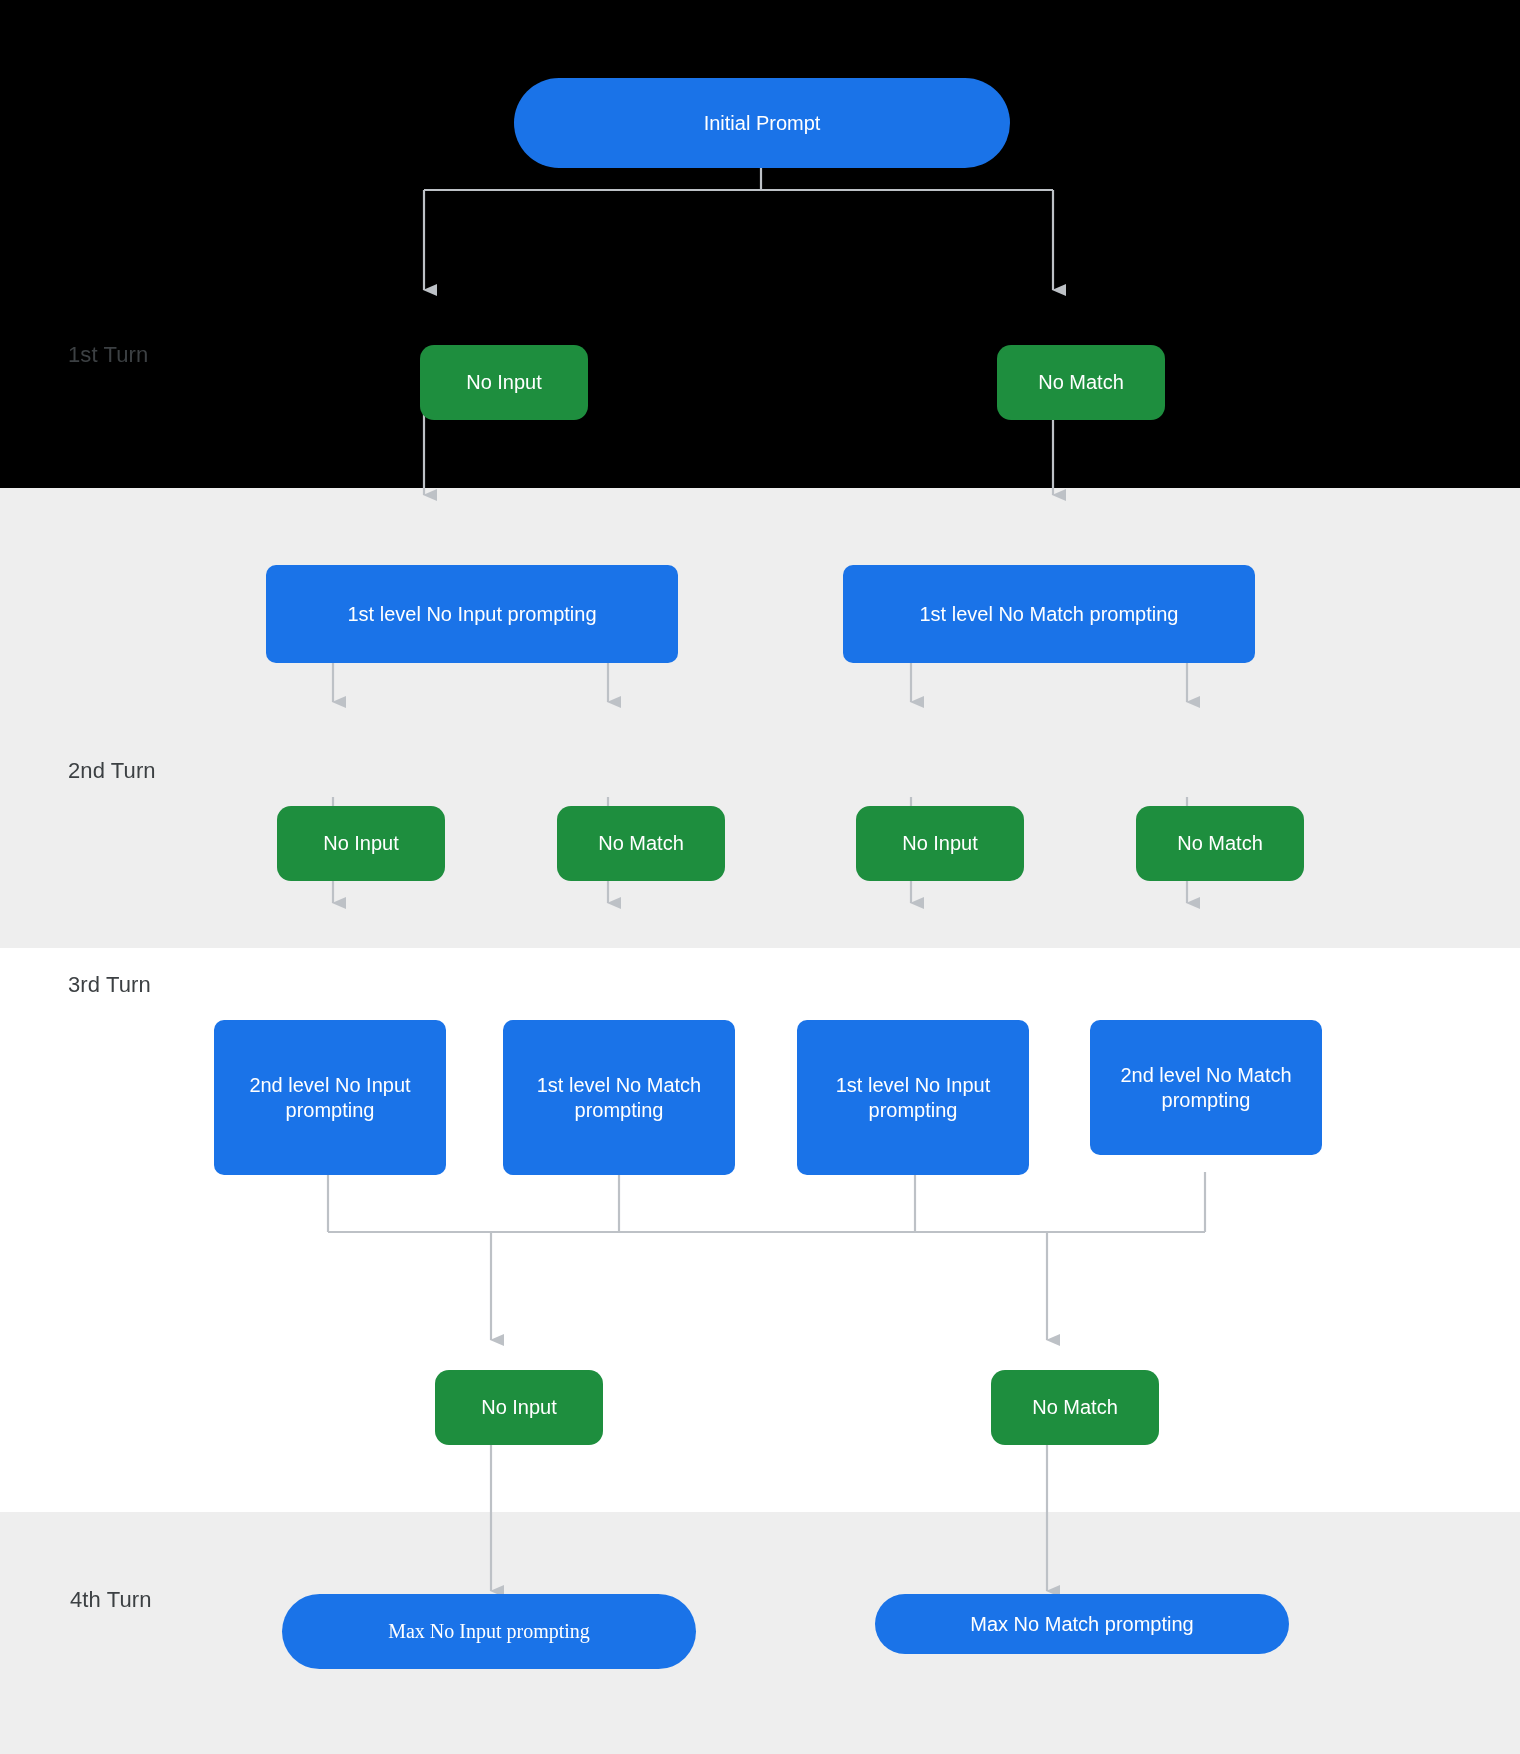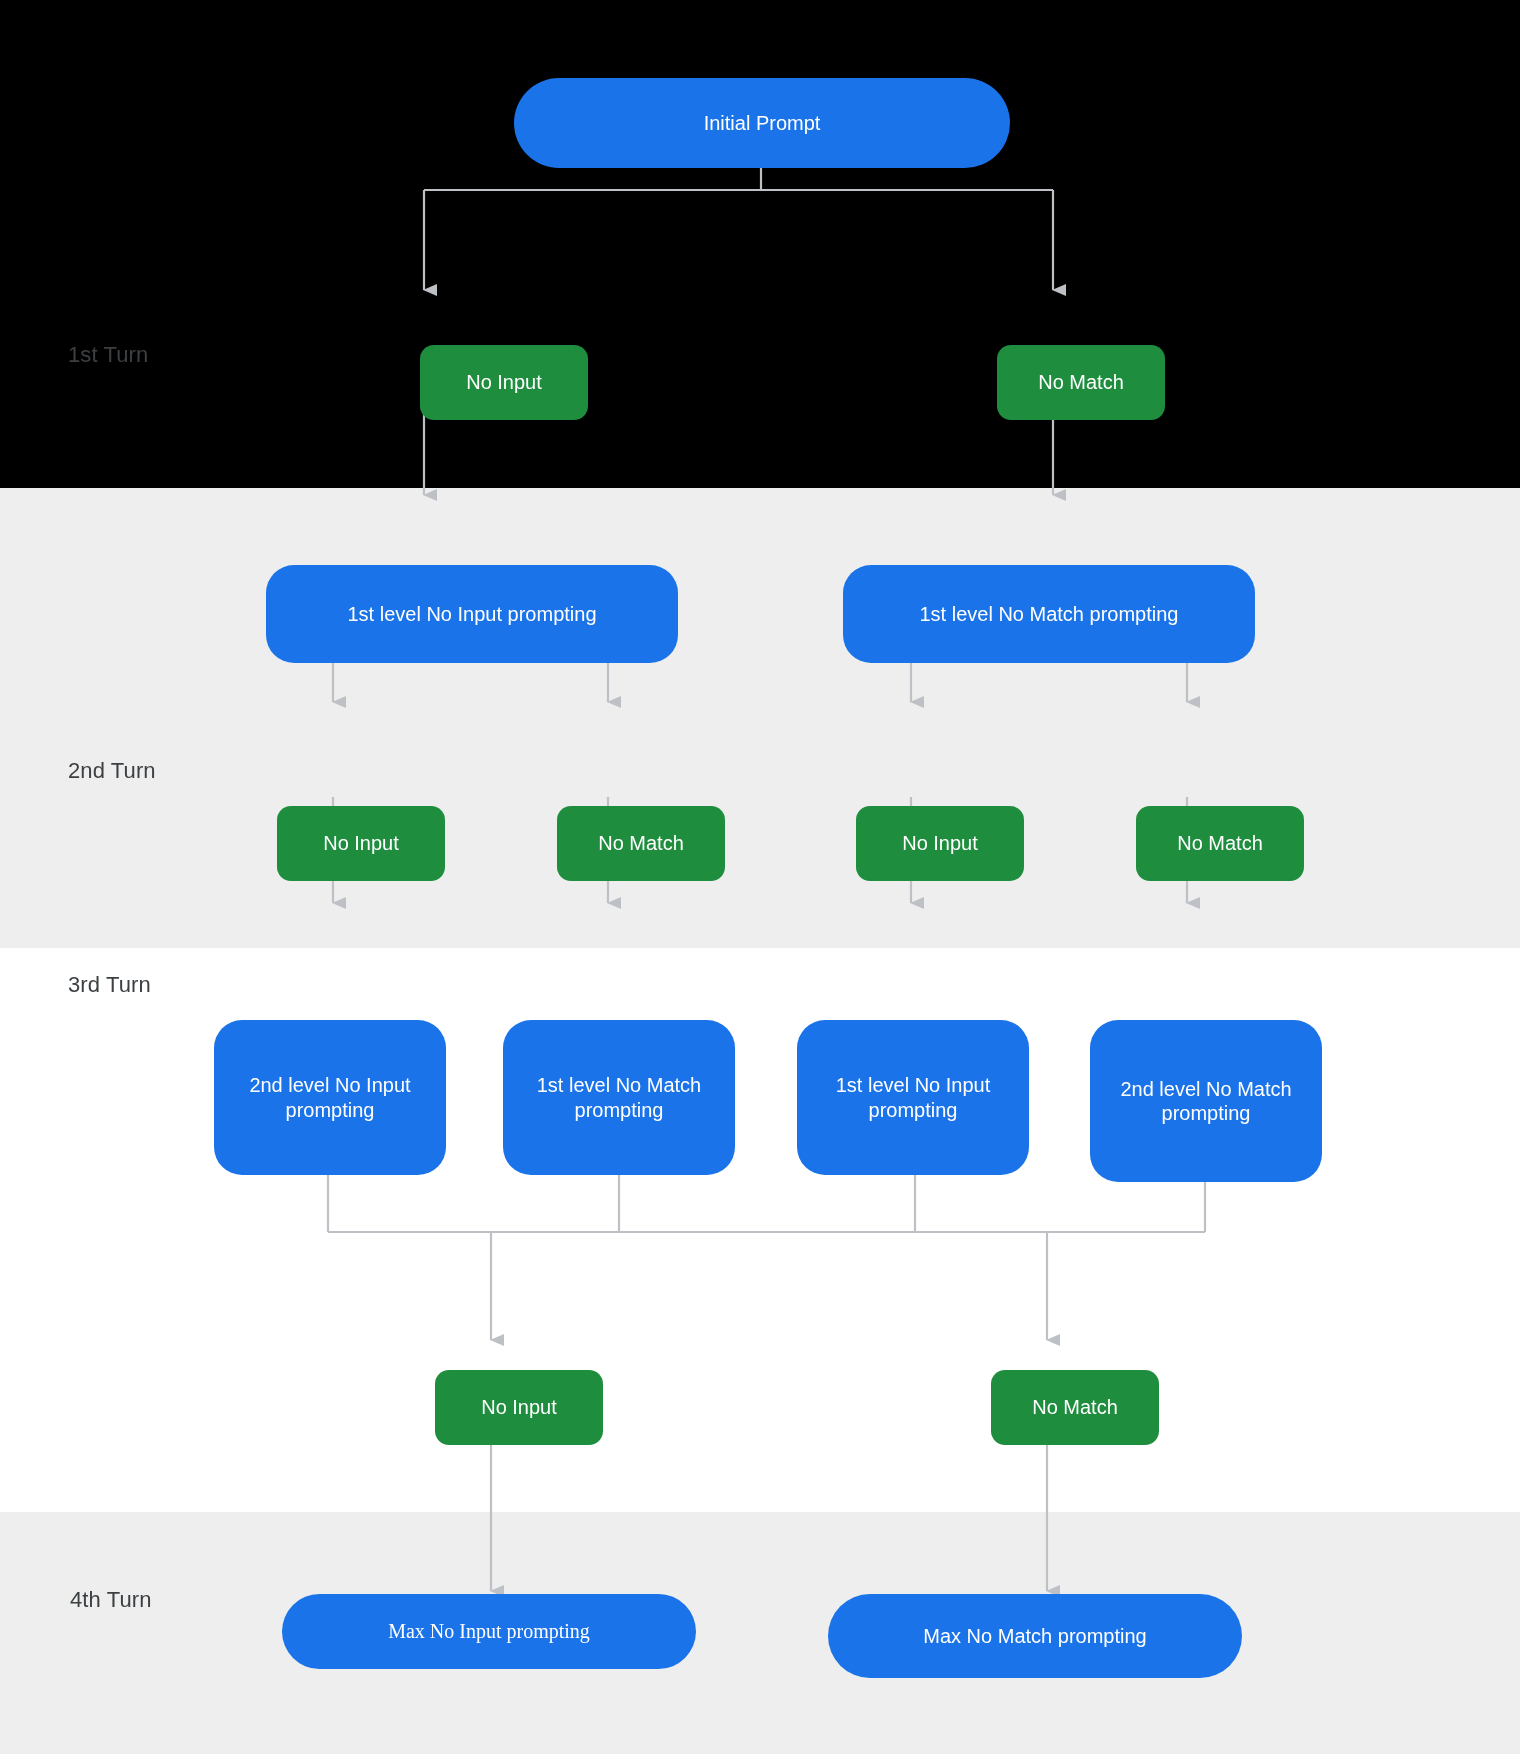--- a/index.html
+++ b/index.html
@@ -51,21 +51,21 @@
     color: #ffffff;
     font-size: 20px;
     line-height: 1.22;
     box-sizing: border-box;
     padding: 4px 10px;
   }
   .node-blue  { background: #1a73e8; }
   .node-green { background: #1e8e3e; margin-left: 28px; }
   .node-pill  { border-radius: 999px; }
   .node-soft  { border-radius: 14px; }
-  .node-round { border-radius: 28px; }
+  .node-round { border-radius: 10px; }
   .node .label { display: block; }
 </style>
 </head>
 <body>
 
 <div id="canvas">
 
   <div class="band band-black" style="top:0px;height:488px;"></div>
   <div class="band band-gray" style="top:488px;height:460px;"></div>
   <div class="band band-white" style="top:948px;height:564px;"></div>
@@ -149,31 +149,31 @@
 
   <div class="node node-blue node-round" style="left:208px;top:1020px;width:232px;height:155px;margin-left:6px;">
     <span class="label">2nd level No Input prompting</span>
   </div>
   <div class="node node-blue node-round" style="left:503px;top:1020px;width:232px;height:155px;">
     <span class="label">1st level No Match prompting</span>
   </div>
   <div class="node node-blue node-round" style="left:797px;top:1020px;width:232px;height:155px;">
     <span class="label">1st level No Input prompting</span>
   </div>
-  <div class="node node-blue node-round" style="left:1090px;top:1020px;width:232px;height:162px;">
+  <div class="node node-blue node-round" style="left:1090px;top:1020px;width:232px;height:135px;">
     <span class="label">2nd level No Match prompting</span>
   </div>
 
   <div class="node node-green node-soft" style="left:407px;top:1370px;width:168px;height:75px;">
     <span class="label">No Input</span>
   </div>
   <div class="node node-green node-soft" style="left:963px;top:1370px;width:168px;height:75px;">
     <span class="label">No Match</span>
   </div>
 
   <div class="node node-blue node-pill" style="left:282px;top:1594px;width:414px;height:75px;font-family:Liberation Serif, serif;">
     <span class="label">Max No Input prompting</span>
   </div>
-  <div class="node node-blue node-pill" style="left:828px;top:1594px;width:414px;height:84px;">
+  <div class="node node-blue node-pill" style="left:875px;top:1594px;width:414px;height:60px;">
     <span class="label">Max No Match prompting</span>
   </div>
 
 </div>
 
 </body></html>

